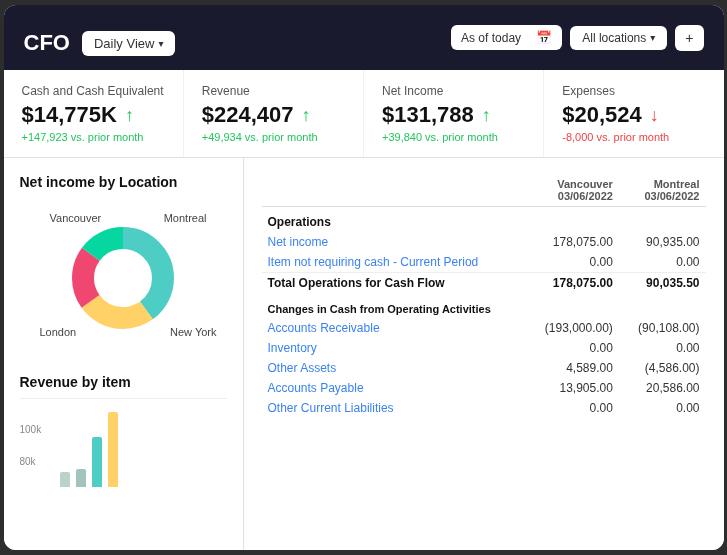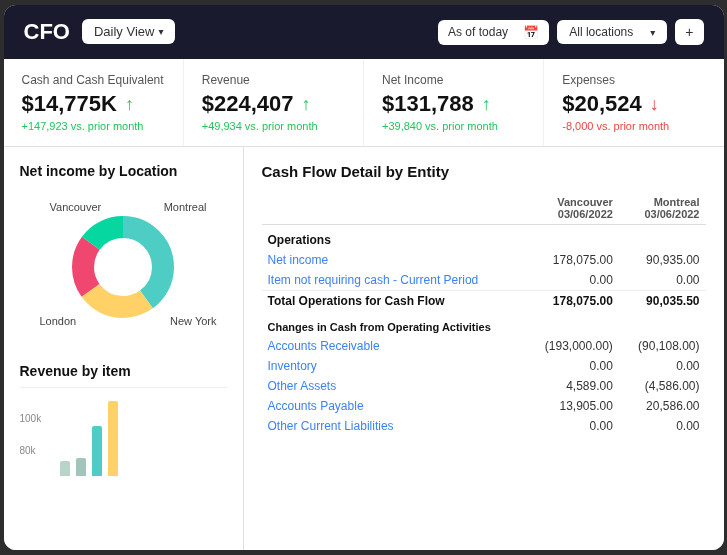--- a/index.html
+++ b/index.html
@@ -26,22 +26,23 @@
     .header {
       background: #1a1a2e;
       padding: 14px 20px;
       display: flex;
       align-items: center;
       justify-content: space-between;
       flex-shrink: 0;
     }
     .header-left {
       display: flex;
-      align-items: flex-start;
+      align-items: center;
       gap: 12px;
+      margin-top: 11px;
     }
     .header-title {
       color: white;
       font-size: 22px;
       font-weight: 700;
     }
     .daily-view-btn {
       background: white;
       border: none;
       border-radius: 6px;
@@ -74,21 +75,21 @@
     .all-locations-btn {
       background: white;
       border: none;
       border-radius: 6px;
       padding: 5px 12px;
       font-size: 12px;
       color: #333;
       cursor: pointer;
       display: flex;
       align-items: center;
-      gap: 17px;
+      gap: 4px;
     }
     .plus-btn {
       background: white;
       border: none;
       border-radius: 6px;
       padding: 5px 10px;
       font-size: 14px;
       color: #333;
       cursor: pointer;
     }
@@ -378,21 +379,20 @@
             <div class="bar" style="height:50px;background:#4ecdc4;"></div>
           </div>
           <div class="bar-group">
             <div class="bar" style="height:75px;background:#ffd166;"></div>
           </div>
         </div>
       </div>
     </div>
 
     <div class="right-panel">
-      <div class="cashflow-title">Cash Flow Detail by Entity</div>
       <table class="cf-table">
         <thead>
           <tr>
             <th></th>
             <th>
               <div>Vancouver</div>
               <div>03/06/2022</div>
             </th>
             <th>
               <div>Montreal</div>

